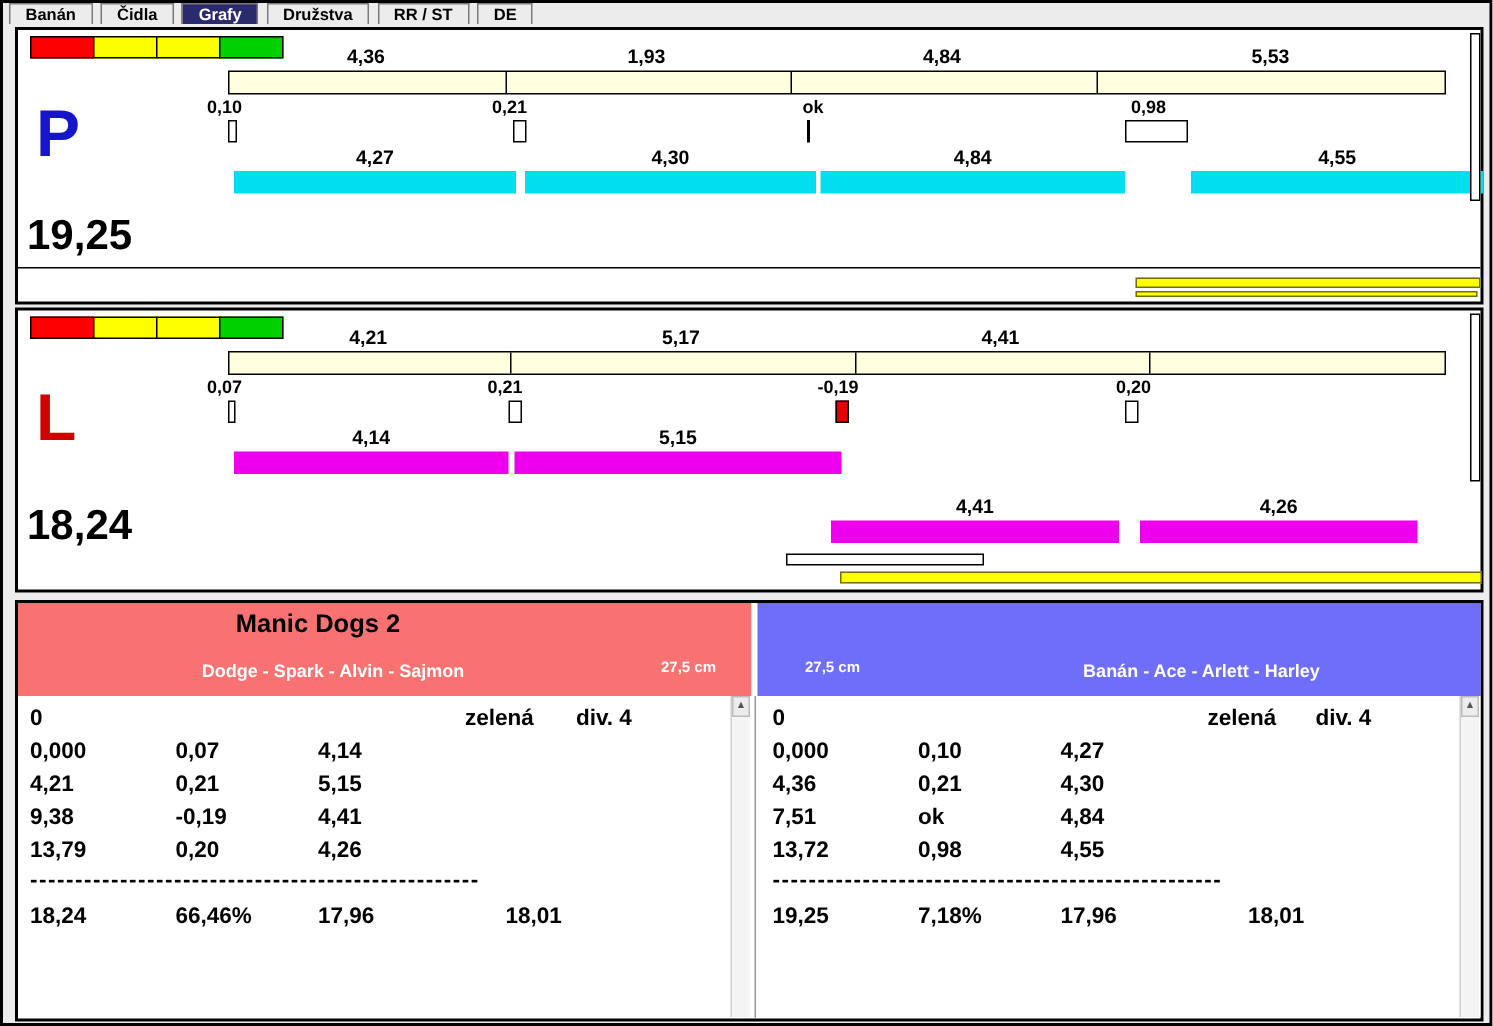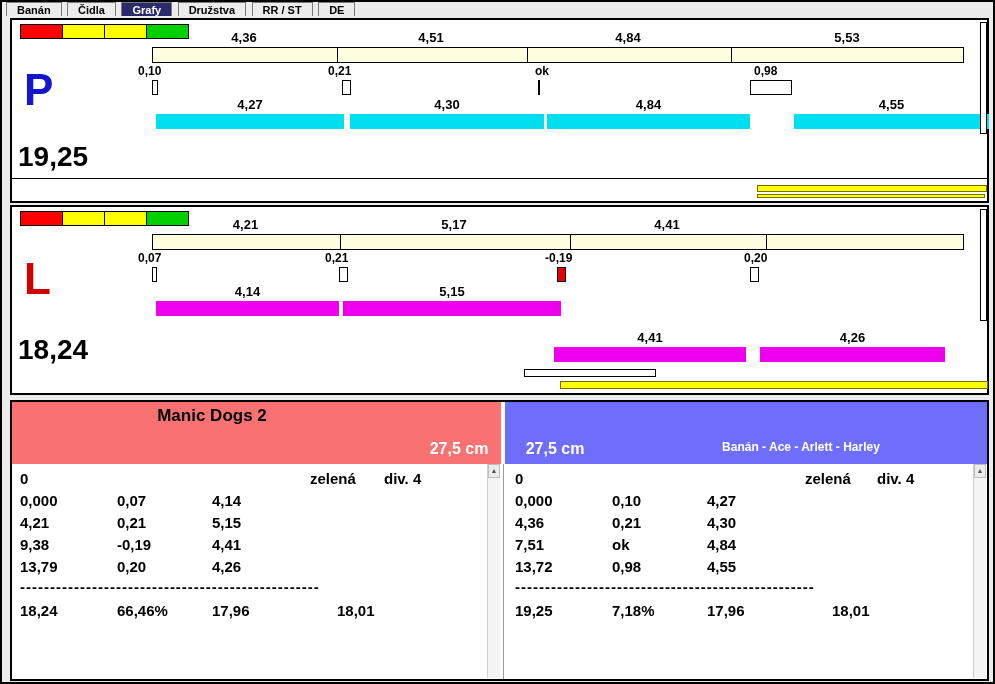--- a/index.html
+++ b/index.html
@@ -44,21 +44,21 @@
   .wstrip { position:absolute; background:#fff; border:1px solid #000; }
   .vmarker { position:absolute; width:7px; background:#fff; border:1px solid #000; }
 
   
   .bottom { position:absolute; left:8px; top:398px; width:979px; height:281px; background:#fff; border:2px solid #000; }
   .hdr { position:absolute; top:0; height:62px; }
   .hdr.red { background:#f87272; }
   .hdr.blue { background:#6e6efa; }
   .team-name { position:absolute; font-size:17px; font-weight:bold; color:#000; text-align:center; }
   .team-dogs { position:absolute; font-size:12px; font-weight:bold; color:#fff; text-align:center; }
-  .jump-height { position:absolute; font-size:16px; font-weight:bold; color:#fff; text-align:center; }
+  .jump-height { position:absolute; font-size:10px; font-weight:bold; color:#fff; text-align:center; }
   .clockbox {
     position:absolute; left:393px; top:0; width:204px; height:29px;
     background:#fff; border:2px solid #000; font-size:16px; color:#000;
     text-align:center; line-height:25px; z-index:5; white-space:nowrap;
   }
   .data-area { position:absolute; top:62px; height:214px; background:#fff; overflow:hidden; }
   .dcell { position:absolute; font-size:15px; font-weight:bold; color:#000; white-space:nowrap; }
   .vsep { position:absolute; top:62px; bottom:0; width:1px; background:#9a9a9a; }
   .hgap { position:absolute; top:0; height:62px; background:#fff; }
 
@@ -80,21 +80,21 @@
     <div class="tab">RR / ST</div>
     <div class="tab">DE</div>
   </div>
 
   <div class="lane-panel" style="top:16px; height:185px;">
     <div class="abs" style="left:8px; top:4px;">
       <span class="light l-red"></span><span class="light l-yellow"></span><span class="light l-yellow"></span><span class="light l-green"></span>
     </div>
 
     <span class="blabel" style="left:140px; top:11px; width:184px;">4,36</span>
-    <span class="blabel" style="left:324px; top:11px; width:190px;">4,51</span>
+    <span class="blabel" style="left:324px; top:11px; width:190px;">1,93</span>
     <span class="blabel" style="left:514px; top:11px; width:204px;">4,84</span>
     <span class="blabel" style="left:718px; top:11px; width:234px;">5,53</span>
 
     <div class="track" style="left:140px; top:27px; width:812px;">
       <div class="tick" style="left:184px;"></div>
       <div class="tick" style="left:374px;"></div>
       <div class="tick" style="left:578px;"></div>
     </div>
 
     <span class="clabel" style="left:126px; top:44px;">0,10</span>
@@ -163,20 +163,21 @@
 
     <div class="wstrip" style="left:512px; top:162px; width:132px; height:8px;"></div>
     <div class="ystrip" style="left:548px; top:174px; width:428px; height:8px;"></div>
     <div class="vmarker" style="left:968px; top:2px; height:112px;"></div>
   </div>
 
   <div class="bottom">
 
     <div class="hdr red" style="left:0; width:489px;">
       <span class="team-name" style="left:0; top:4px; width:400px;">Manic Dogs 2</span>
+      <span class="team-dogs" style="left:0; top:38px; width:420px;">Dodge - Spark - Alvin - Sajmon</span>
       <span class="jump-height" style="left:405px; top:38px; width:84px;">27,5 cm</span>
     </div>
 
     <div class="hgap" style="left:489px; width:4px;"></div>
 
     <div class="hdr blue" style="left:493px; width:482px;">
       <span class="jump-height" style="left:8px; top:38px; width:84px;">27,5 cm</span>
       <span class="team-dogs" style="left:110px; top:38px; width:372px;">Banán - Ace - Arlett - Harley</span>
     </div>
 

